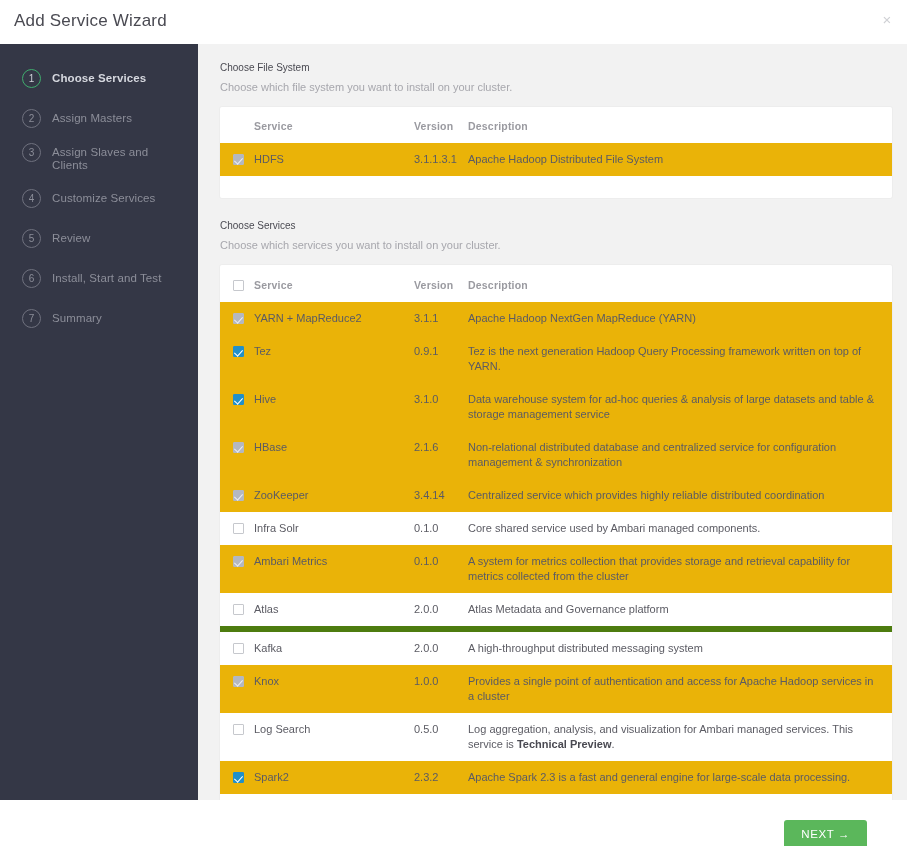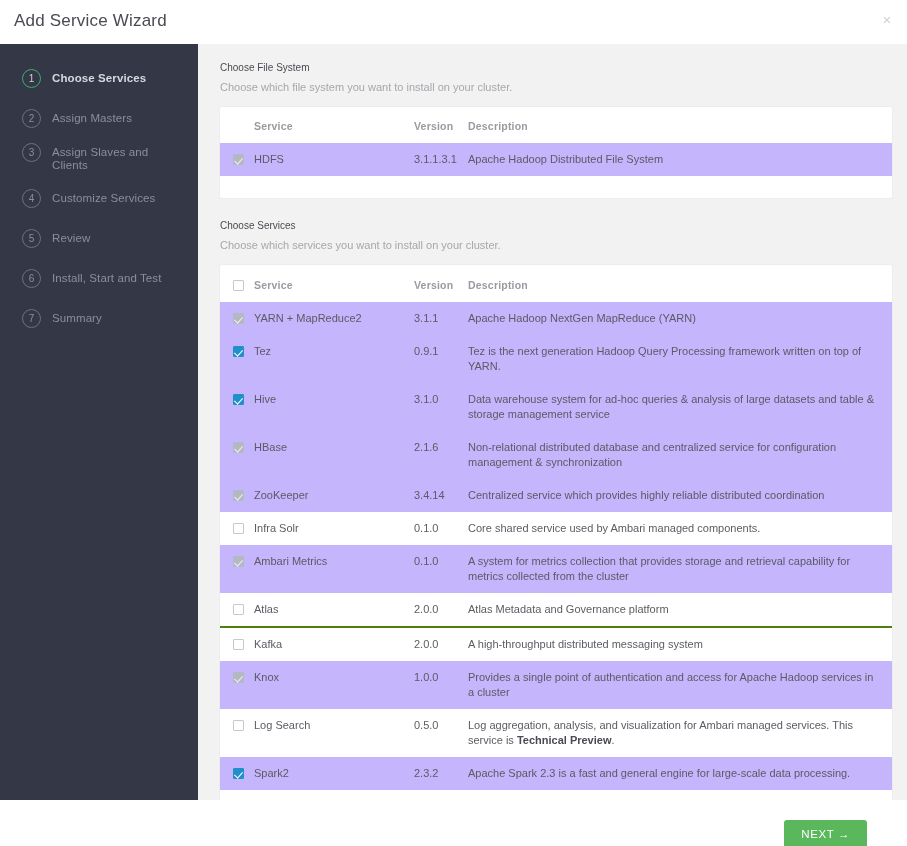--- a/index.html
+++ b/index.html
@@ -85,22 +85,22 @@
   }
   .cb.checked-blue { background: #2190c9; border-color: #2190c9; }
   .cb.checked-grey { background: #b4b8c1; border-color: #b4b8c1; }
   .cb.checked-blue::after, .cb.checked-grey::after {
     content: ""; position: absolute; left: 2px; top: 1px;
     width: 4px; height: 7px; border: solid #ffffff;
     border-width: 0 1.6px 1.6px 0; transform: rotate(42deg);
   }
   .cb.checked-grey::after { border-color: #eceef1; }
 
-  .row-shaded { background: #c4b5fd; margin-top: 23px; }
-  .row-div td { border-top: 2px solid #4d7c0f; }
+  .row-shaded { background: #eab308; margin-top: 23px; }
+  .row-div td { border-top: 6px solid #4d7c0f; }
 
   
   .fs-card { padding-bottom: 22px; }
   .svc-card { padding-bottom: 24px; }
   .tbl tr.datarow td:first-child { padding-left: 13px; }
 
   .bold { font-weight: bold; color: #4a4a52; }
 
   
   .footer {

